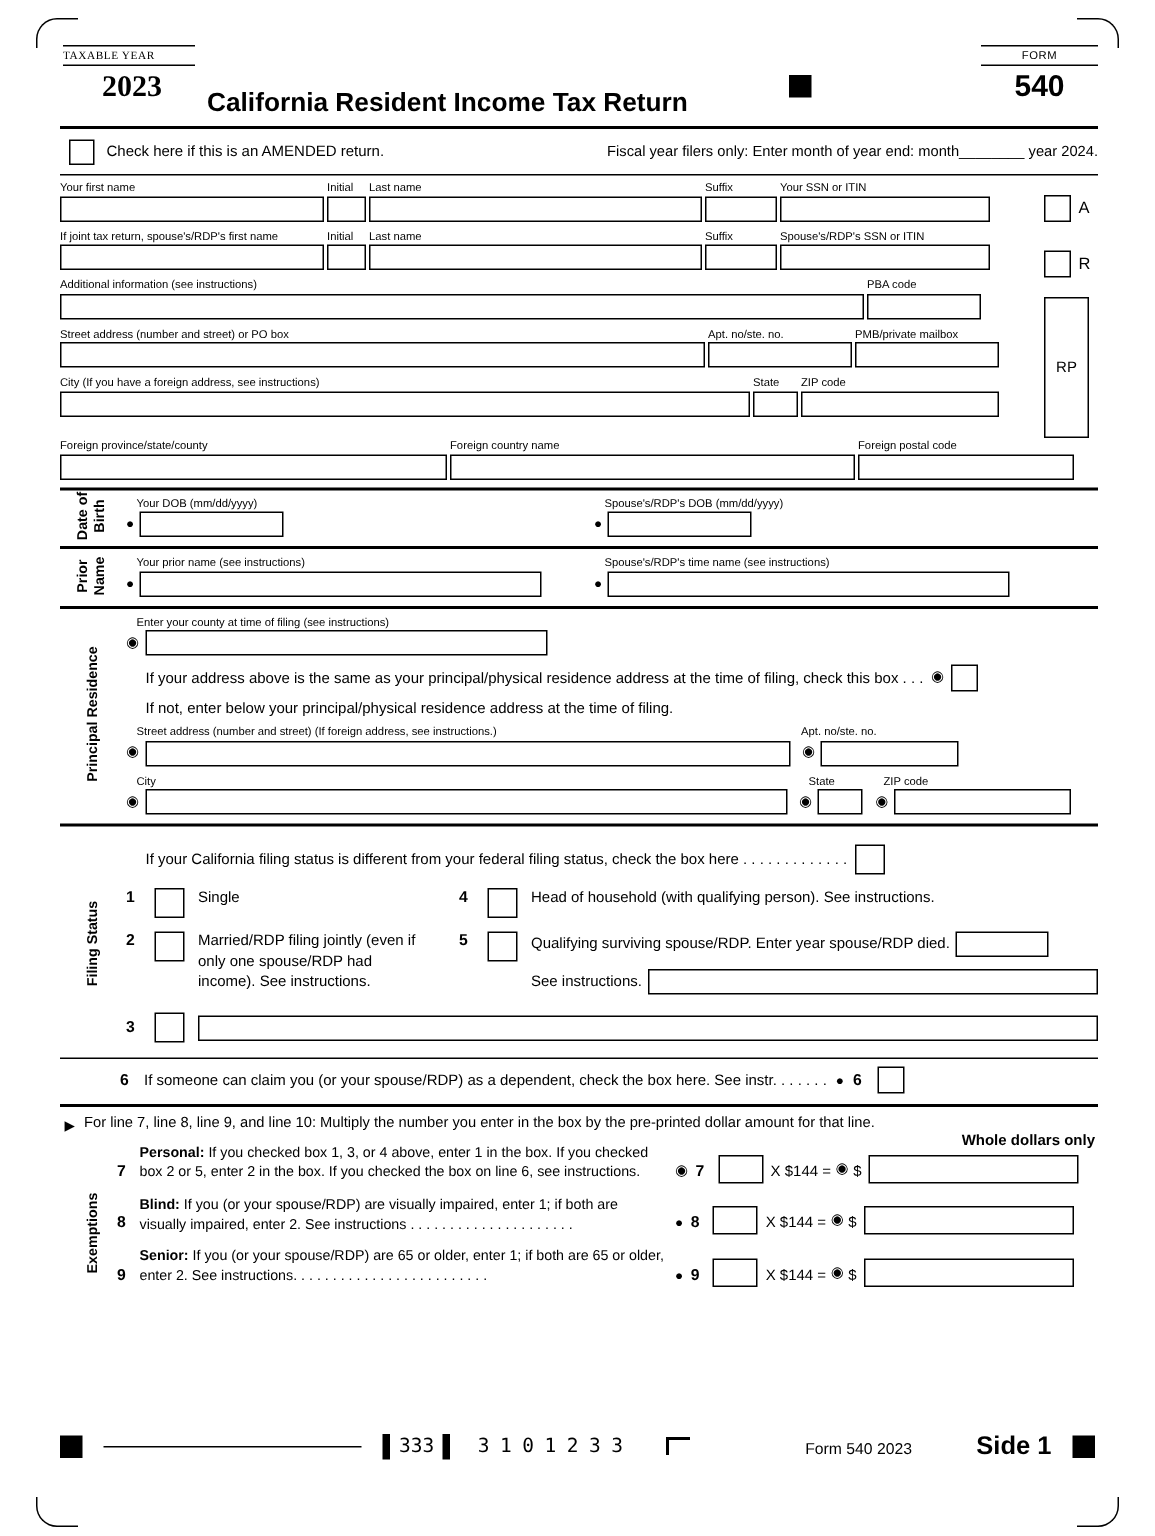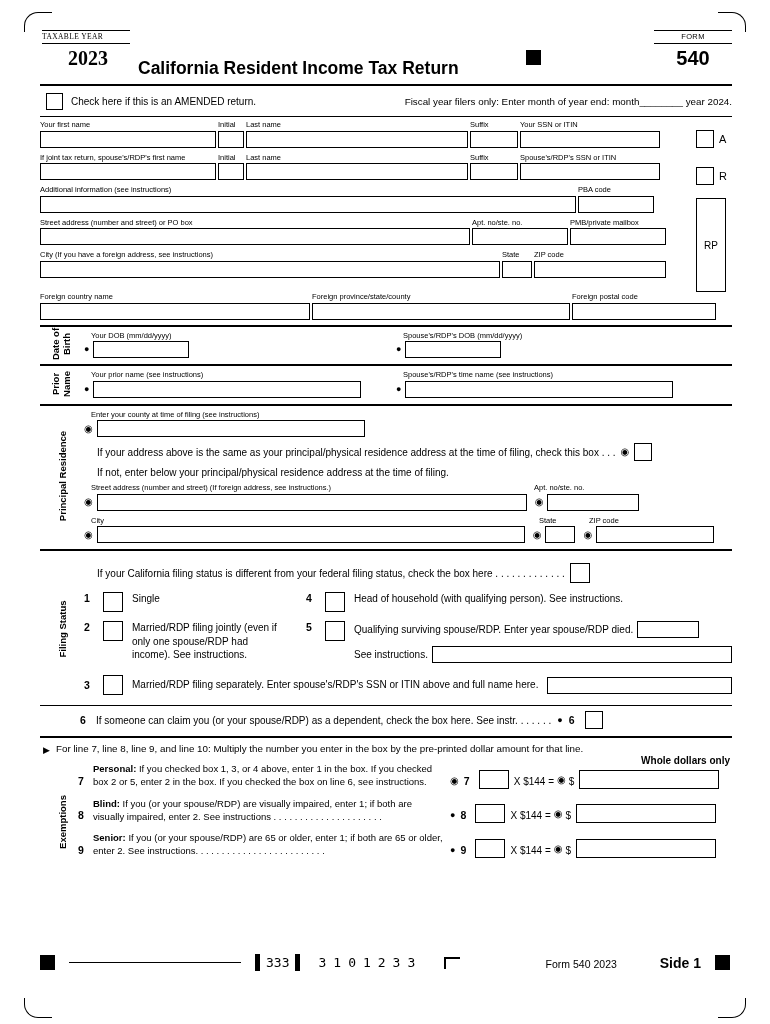--- a/index.html
+++ b/index.html
@@ -99,21 +99,21 @@
   
   .footer { position:absolute; left:40px; right:40px; top:954px; display:flex; align-items:center; gap:14px; }
   .fsq { width:15px; height:15px; background:#000; flex:0 0 auto; }
   .fline { width:172px; border-top:1.5px solid #000; }
   .scan { display:flex; align-items:center; gap:6px; font-family:"DejaVu Sans Mono", monospace; font-size:13px; }
   .sbar { width:5px; height:17px; background:#000; }
   .fcode { font-family:"DejaVu Sans Mono", monospace; font-size:13px; letter-spacing:7px; margin-left:4px; }
   .fbracket { width:16px; height:12px; border-left:2px solid #000; border-top:2px solid #000; margin-left:8px; }
   .fspacer { flex:1; }
   .fform { font-size:10.5px; white-space:nowrap; }
-  .fform b { font-size:14px;padding-left:40px; }
+  .fform b { font-size:17px;padding-left:40px; }
 </style>
 </head>
 <body>
 
 <div class="page">
   <div class="corner tl"></div>
   <div class="corner tr"></div>
   <div class="corner bl"></div>
   <div class="corner br"></div>
 
@@ -238,26 +238,26 @@
           <div class="sideitem r">
             <div class="sbox"></div>
             <span class="sletter">R</span>
           </div>
           <div class="rpbox">
             <span>RP</span>
           </div>
         </div>
       </div>
       <div class="frow">
+        <div class="fld" style="width:258px">
+          <div class="lbl">Foreign province/state/county</div>
+          <input class="box" style="">
+        </div>
         <div class="fld" style="width:270px">
           <div class="lbl">Foreign country name</div>
-          <input class="box" style="">
-        </div>
-        <div class="fld" style="width:258px">
-          <div class="lbl">Foreign province/state/county</div>
           <input class="box" style="">
         </div>
         <div class="fld" style="width:144px">
           <div class="lbl">Foreign postal code</div>
           <input class="box" style="">
         </div>
       </div>
     </div>
 
     <div class="section">
@@ -388,21 +388,20 @@
               <div class="brow" style="margin-top:8px">
                 <span class="fs-lbl">See instructions.</span>
                 <input class="box" style="flex: 1 1 0%;">
               </div>
             </div>
           </div>
         </div>
         <div class="fs-opt" style="margin-top:12px; margin-bottom:8px; align-items:center">
           <span class="fs-num">3</span>
           <div class="checkbox cb20"></div>
-          <span class="fs-lbl nowrap">Married/RDP filing separately. Enter spouse's/RDP's SSN or ITIN above and full name here.</span>
           <input class="box" style="flex: 1 1 0%;">
         </div>
       </div>
     </div>
 
     <div class="rule1"></div>
     <div class="line6">
       <span class="fs-num">6</span>
       <span>If someone can claim you (or your spouse/RDP) as a dependent, check the box here. See instr. . . . . . .</span>
       <span class="bullet">●</span>

